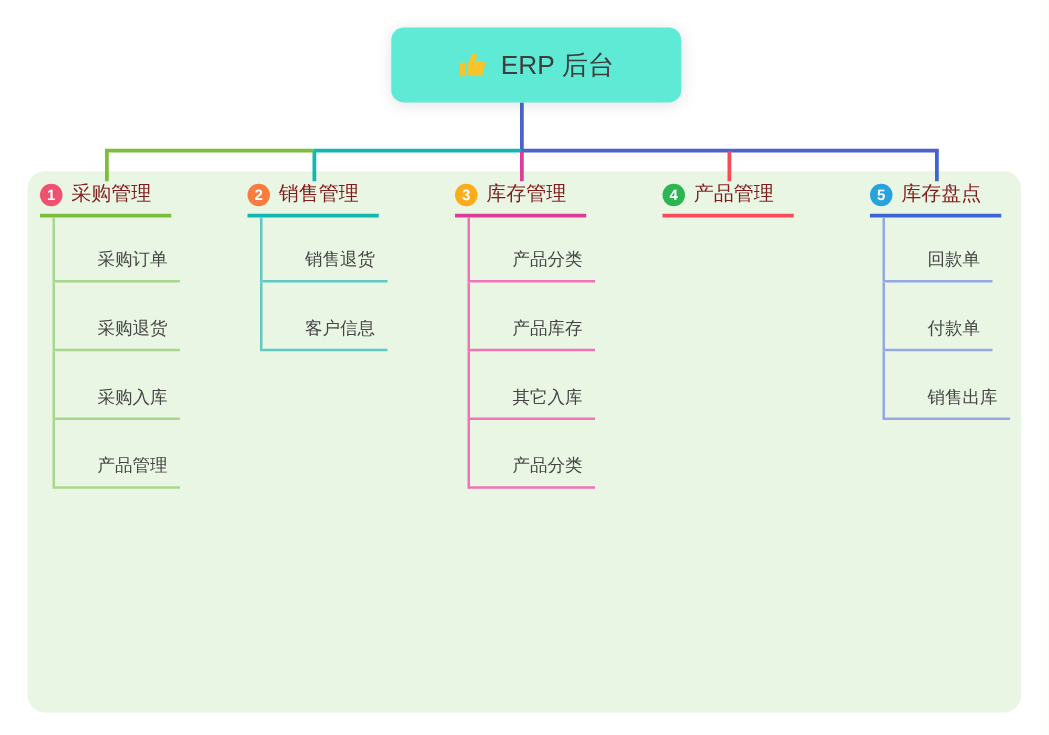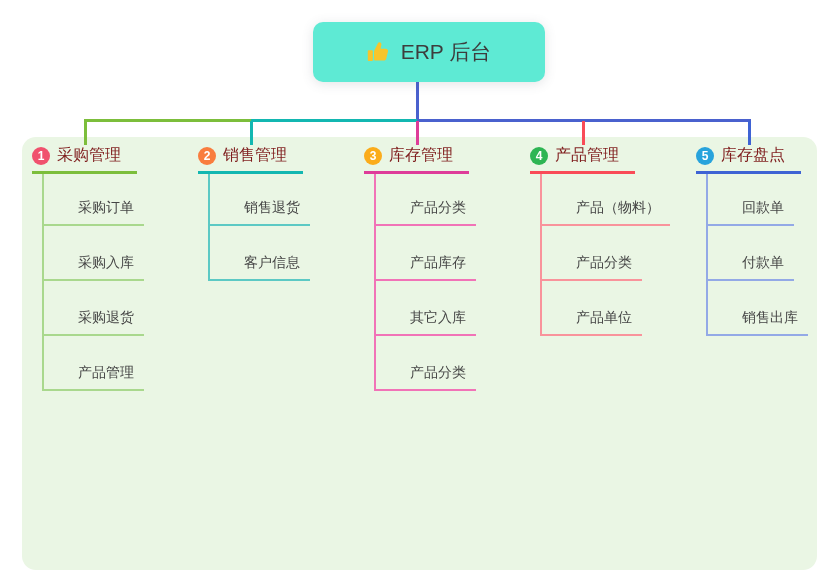--- a/index.html
+++ b/index.html
@@ -120,24 +120,24 @@
 <div class="column" style="left:32px">
   <div class="col-title" style="border-bottom-color: rgb(124, 190, 59);">
     <span class="badge" style="background-color: rgb(240, 81, 110);">1</span>
     <span class="col-label">采购管理</span>
   </div>
   <ul class="children" style="--line: #a9d88d;">
     <li>
         <span class="child-label">采购订单</span>
       </li>
     <li>
+        <span class="child-label">采购退货</span>
+      </li>
+    <li>
         <span class="child-label">采购入库</span>
-      </li>
-    <li>
-        <span class="child-label">采购退货</span>
       </li>
     <li>
         <span class="child-label">产品管理</span>
       </li>
   </ul>
 </div>
 
 <div class="column" style="left:198px">
   <div class="col-title" style="border-bottom-color: rgb(19, 183, 177);">
     <span class="badge" style="background-color: rgb(249, 125, 62);">2</span>
@@ -172,31 +172,20 @@
         <span class="child-label">产品分类</span>
       </li>
   </ul>
 </div>
 
 <div class="column" style="left:530px">
   <div class="col-title" style="border-bottom-color: rgb(249, 75, 87);">
     <span class="badge" style="background-color: rgb(46, 181, 83);">4</span>
     <span class="col-label">产品管理</span>
   </div>
-  <ul class="children" style="--line: #f9939b;">
-    <li>
-        <span class="child-label">产品（物料）</span>
-      </li>
-    <li>
-        <span class="child-label">产品分类</span>
-      </li>
-    <li>
-        <span class="child-label">产品单位</span>
-      </li>
-  </ul>
 </div>
 
 <div class="column" style="left:696px">
   <div class="col-title" style="border-bottom-color: rgb(62, 99, 212);">
     <span class="badge" style="background-color: rgb(40, 163, 220);">5</span>
     <span class="col-label">库存盘点</span>
   </div>
   <ul class="children" style="--line: #93a9e6;">
     <li>
         <span class="child-label">回款单</span>

